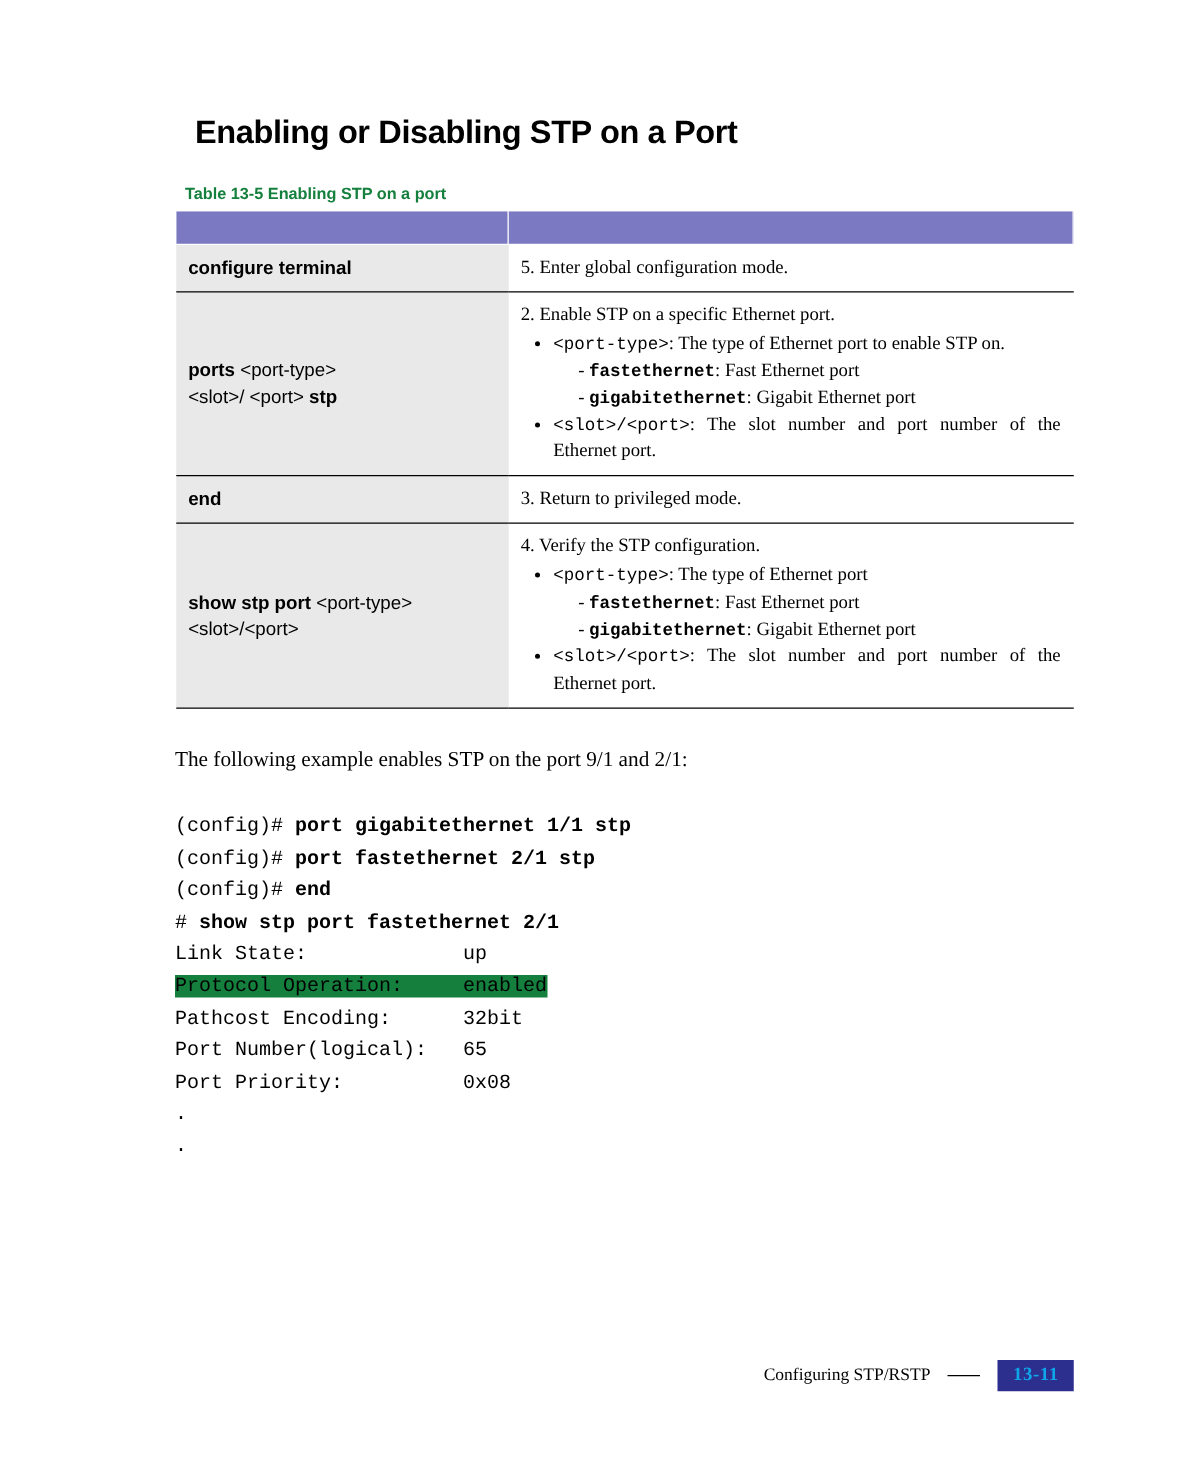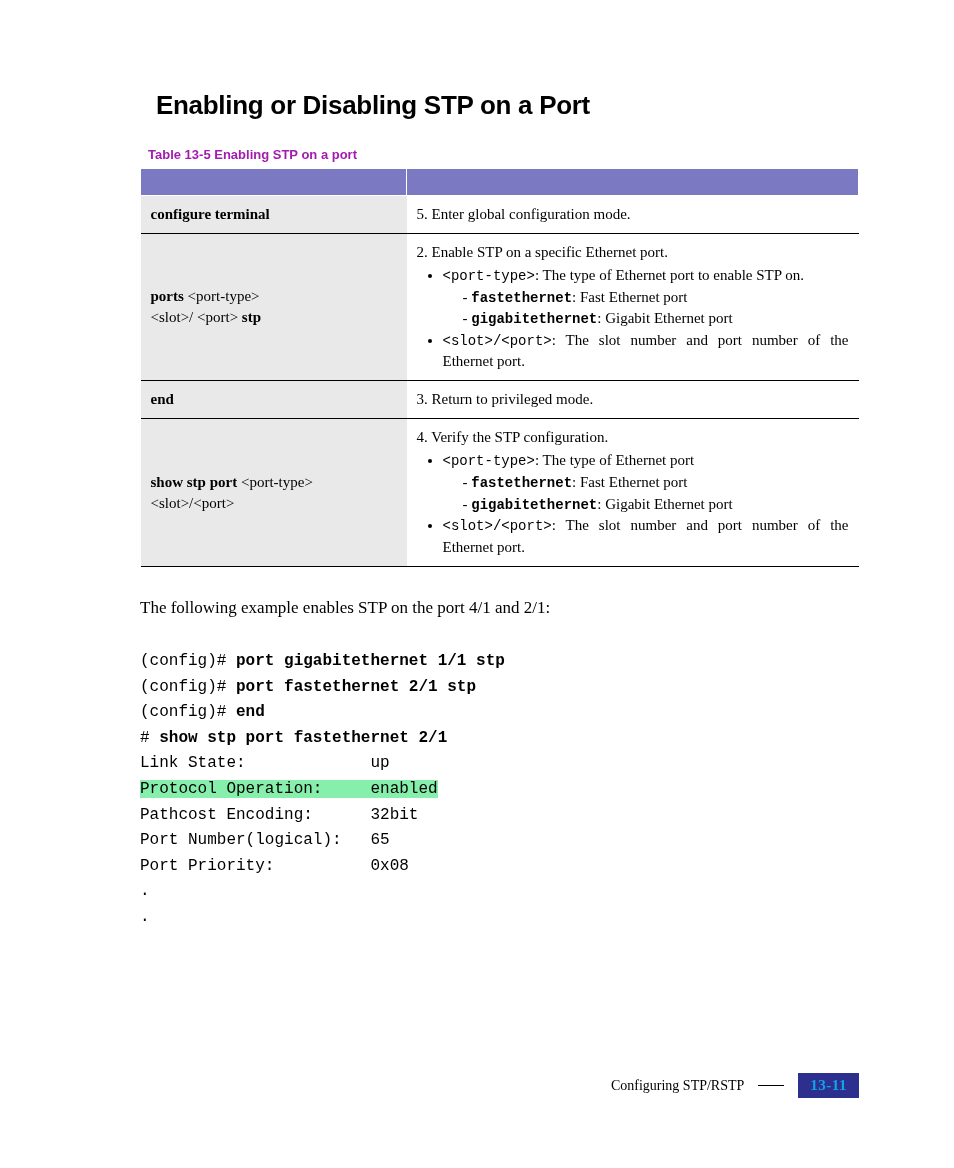--- a/index.html
+++ b/index.html
@@ -26,21 +26,21 @@
   p.body {
     font-size: 17px;
     line-height: 1.55;
     text-align: justify;
     margin: 0 0 28px 0;
   }
   .table-caption {
     font-family: Arial, sans-serif;
     font-weight: bold;
     font-size: 13px;
-    color: #a21caf;
+    color: #15803d;
     margin: 4px 0 6px 8px;
   }
   table.cmd-table {
     width: 100%;
     border-collapse: collapse;
     font-size: 15px;
   }
   table.cmd-table thead td {
     background: #7a79c1;
     border: 1px solid #fff;
@@ -48,21 +48,21 @@
   }
   table.cmd-table tbody td {
     border-top: 1px solid #000;
     border-bottom: 1px solid #000;
     padding: 8px 10px 8px 10px;
     vertical-align: middle;
     line-height: 1.4;
   }
   table.cmd-table tbody td.cmd {
     background: #e9e9e9;
-    font-family: Liberation Serif, serif;
+    font-family: Liberation Sans, sans-serif;
     font-size: 15px;
     width: 246px;
     vertical-align: middle;
   }
   table.cmd-table tbody td.cmd b { font-weight: bold; }
   table.cmd-table tbody td.desc {
     font-family: "Palatino Linotype", Palatino, serif;
     font-size: 15px;
     text-align: left;
   }
@@ -71,24 +71,24 @@
   .desc ul li .sub { padding-left: 20px; display:block; }
   .desc .dash::before { content: "- "; }
   .mono { font-family: "Courier New", monospace; font-size: 14px; }
   .code-block {
     font-family: "Courier New", monospace;
     font-size: 16px;
     line-height: 1.6;
     margin-top: 10px;
     white-space: pre;
   }
-  .hl { background: #86efac; margin-top: 34px; }
+  .hl { background: #15803d; margin-top: 34px; }
   .footer {
     position: absolute;
-    bottom: 70px;
+    bottom: 55px;
     right: 95px;
     font-size: 14px;
     font-family: "Palatino Linotype", Palatino, serif;
     display: flex;
     align-items: center;
     gap: 14px;
   }
   .footer .pagebox {
     background: #2d2f8f;
     color: #0ea5e9;
@@ -156,21 +156,21 @@
               <span class="sub dash"><span class="mono"><b>fastethernet</b></span><span>: Fast Ethernet port</span></span>
               <span class="sub dash"><span class="mono"><b>gigabitethernet</b></span><span>: Gigabit Ethernet port</span></span>
             </li>
             <li class="just"><span class="mono">&lt;slot&gt;/&lt;port&gt;</span><span>: The slot number and port number of the Ethernet port.</span></li>
           </ul>
         </td>
       </tr>
     </tbody>
   </table>
 
-  <p class="body" style="margin-top:28px">The following example enables STP on the port 4/1 and 2/1:</p>
+  <p class="body" style="margin-top:28px">The following example enables STP on the port 9/1 and 2/1:</p>
 
   <div class="code-block"><span>(config)# </span><b>port gigabitethernet 1/1 stp</b>
 <span>(config)# </span><b>port fastethernet 2/1 stp</b>
 <span>(config)# </span><b>end</b>
 <span># </span><b>show stp port fastethernet 2/1</b>
 <span>Link State:             up</span>
 <span class="hl">Protocol Operation:     enabled</span>
 <span>Pathcost Encoding:      32bit</span>
 <span>Port Number(logical):   65</span>
 <span>Port Priority:          0x08</span>

